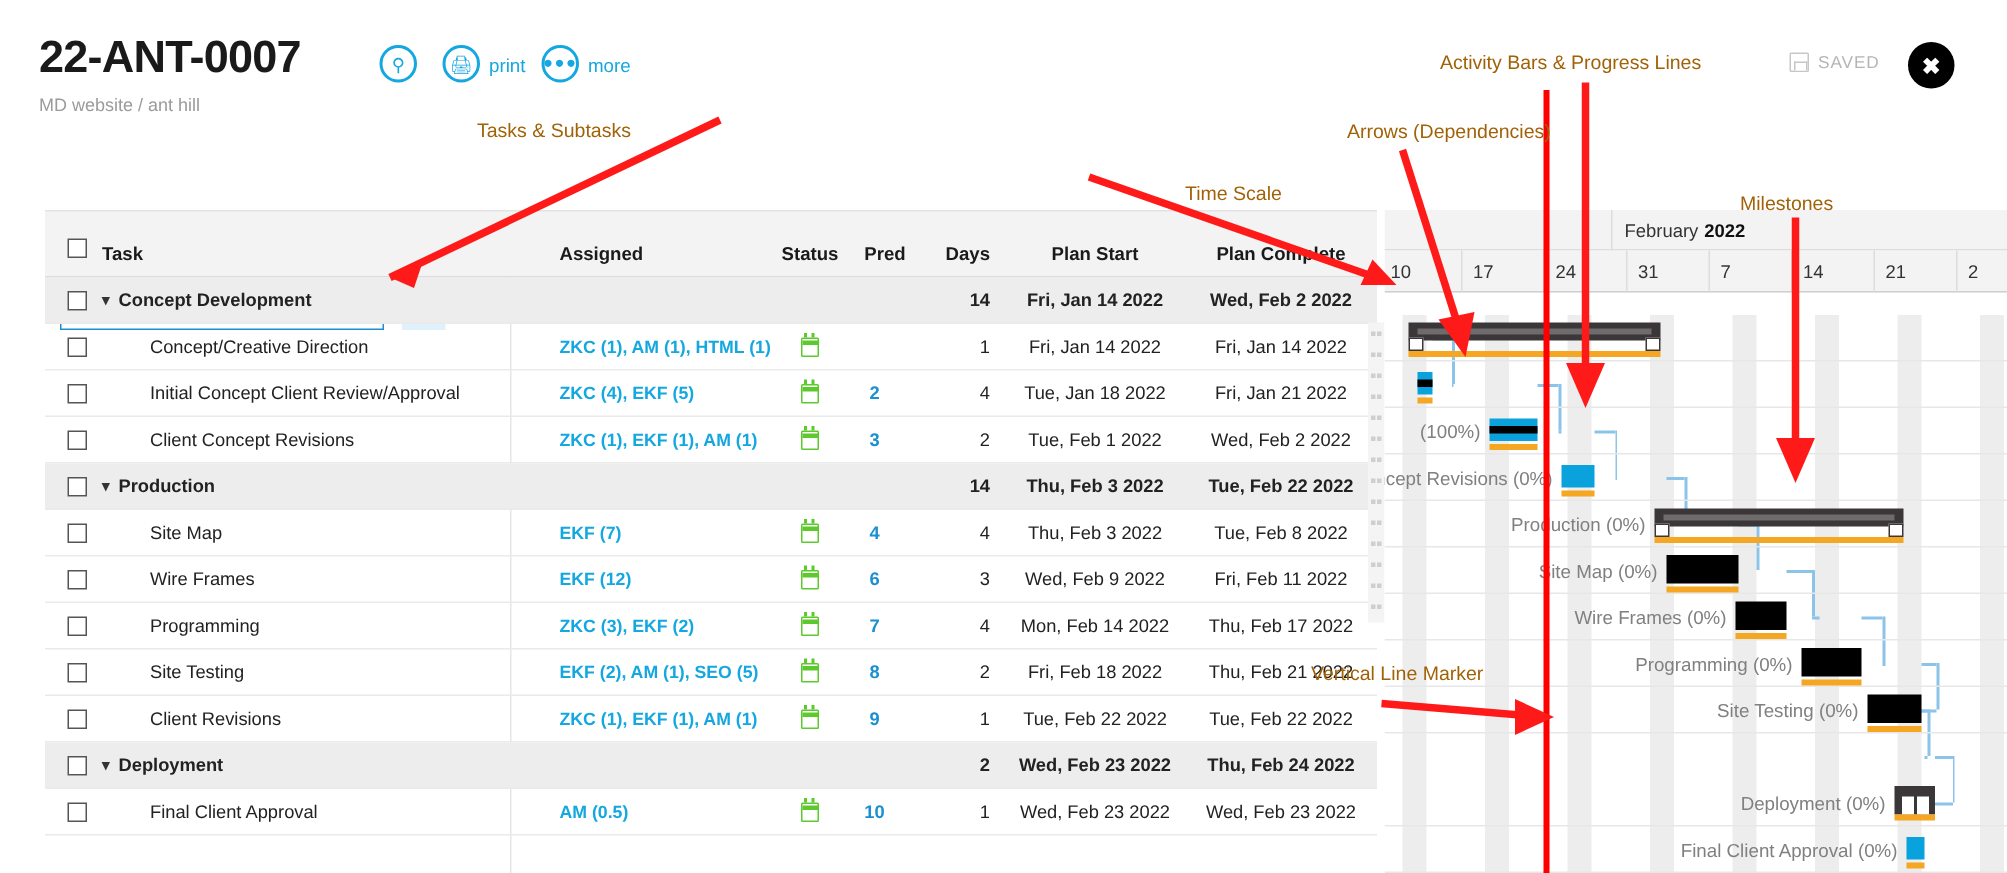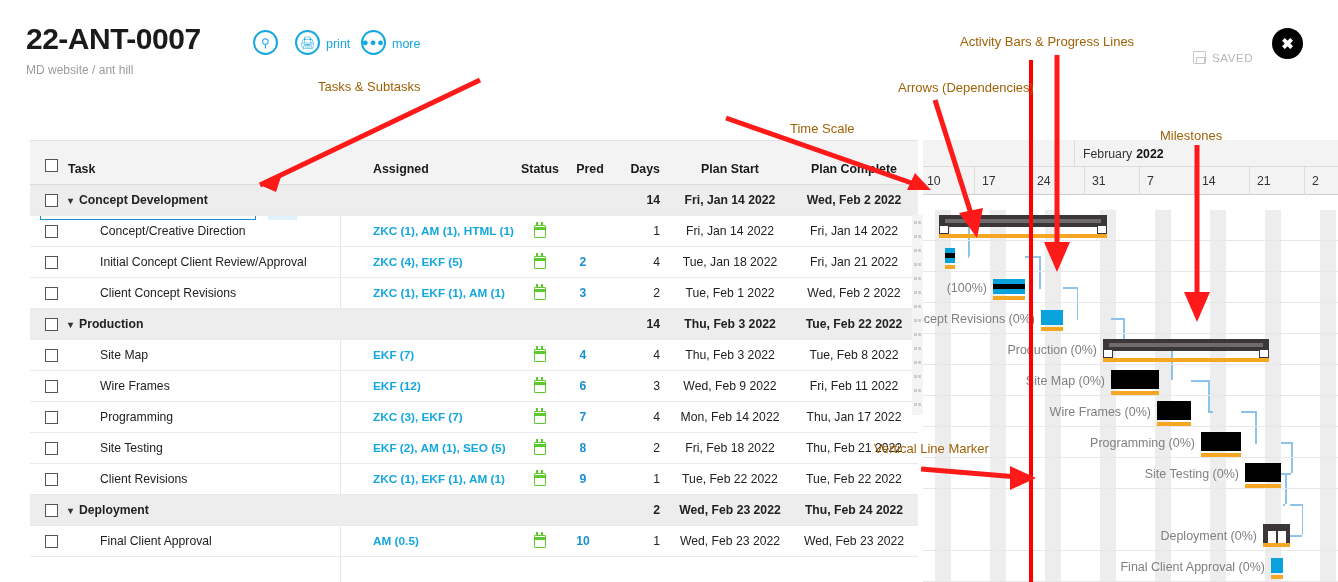--- a/index.html
+++ b/index.html
@@ -26,21 +26,21 @@
     display:inline-flex; align-items:center; justify-content:center;
     font-size:12px; vertical-align:middle;
   }
   #act-search { position:absolute; left:253px; top:30px; }
   #act-print  { position:absolute; left:295px; top:30px; }
   #act-print-label { position:absolute; left:326px; top:37px; color:#14a7e0; font-size:12.5px; }
   #act-more   { position:absolute; left:361px; top:30px; }
   #act-more-label { position:absolute; left:392px; top:37px; color:#14a7e0; font-size:12.5px; }
   .dots { letter-spacing:1px; font-size:11px; line-height:1; }
 
-  #saved-wrap { position:absolute; left:1193px; top:35px; display:flex; align-items:center; gap:6px;margin-top:16px; }
+  #saved-wrap { position:absolute; left:1193px; top:35px; display:flex; align-items:center; gap:6px; }
   #saved-icon { width:13px; height:13px; border:1.5px solid #c7c7c7; border-radius:1px; position:relative; }
   #saved-icon::after { content:""; position:absolute; left:2px; bottom:0; width:7px; height:5px; background:#fff; border:1.5px solid #c7c7c7; border-bottom:none; }
   #saved-label { color:#b5b5b5; font-size:11.5px; letter-spacing:.6px; }
   #close-btn {
     position:absolute; left:1272px; top:28px; width:31px; height:31px;
     border-radius:50%; background:#000; color:#fff;
     display:flex; align-items:center; justify-content:center; font-size:15px; font-weight:bold;
   }
 
   
@@ -341,28 +341,28 @@
         <div class="cell c-start">Wed, Feb 9 2022</div>
         <div class="cell c-end">Fri, Feb 11 2022</div>
       </div>
       <div class="row" style="top: 262px;">
         <div class="cell c-check">
           <span class="tcheck"></span>
         </div>
         <div class="cell c-task">
           <span class="indent">Programming</span>
         </div>
-        <div class="cell c-assign">ZKC (3), EKF (7)</div>
+        <div class="cell c-assign">ZKC (3), EKF (2)</div>
         <div class="cell c-status">
           <span class="calicon"></span>
         </div>
         <div class="cell c-pred">7</div>
         <div class="cell c-days">4</div>
         <div class="cell c-start">Mon, Feb 14 2022</div>
-        <div class="cell c-end">Thu, Jan 17 2022</div>
+        <div class="cell c-end">Thu, Feb 17 2022</div>
       </div>
       <div class="row" style="top: 293px;">
         <div class="cell c-check">
           <span class="tcheck"></span>
         </div>
         <div class="cell c-task">
           <span class="indent">Site Testing</span>
         </div>
         <div class="cell c-assign">EKF (2), AM (1), SEO (5)</div>
         <div class="cell c-status">

